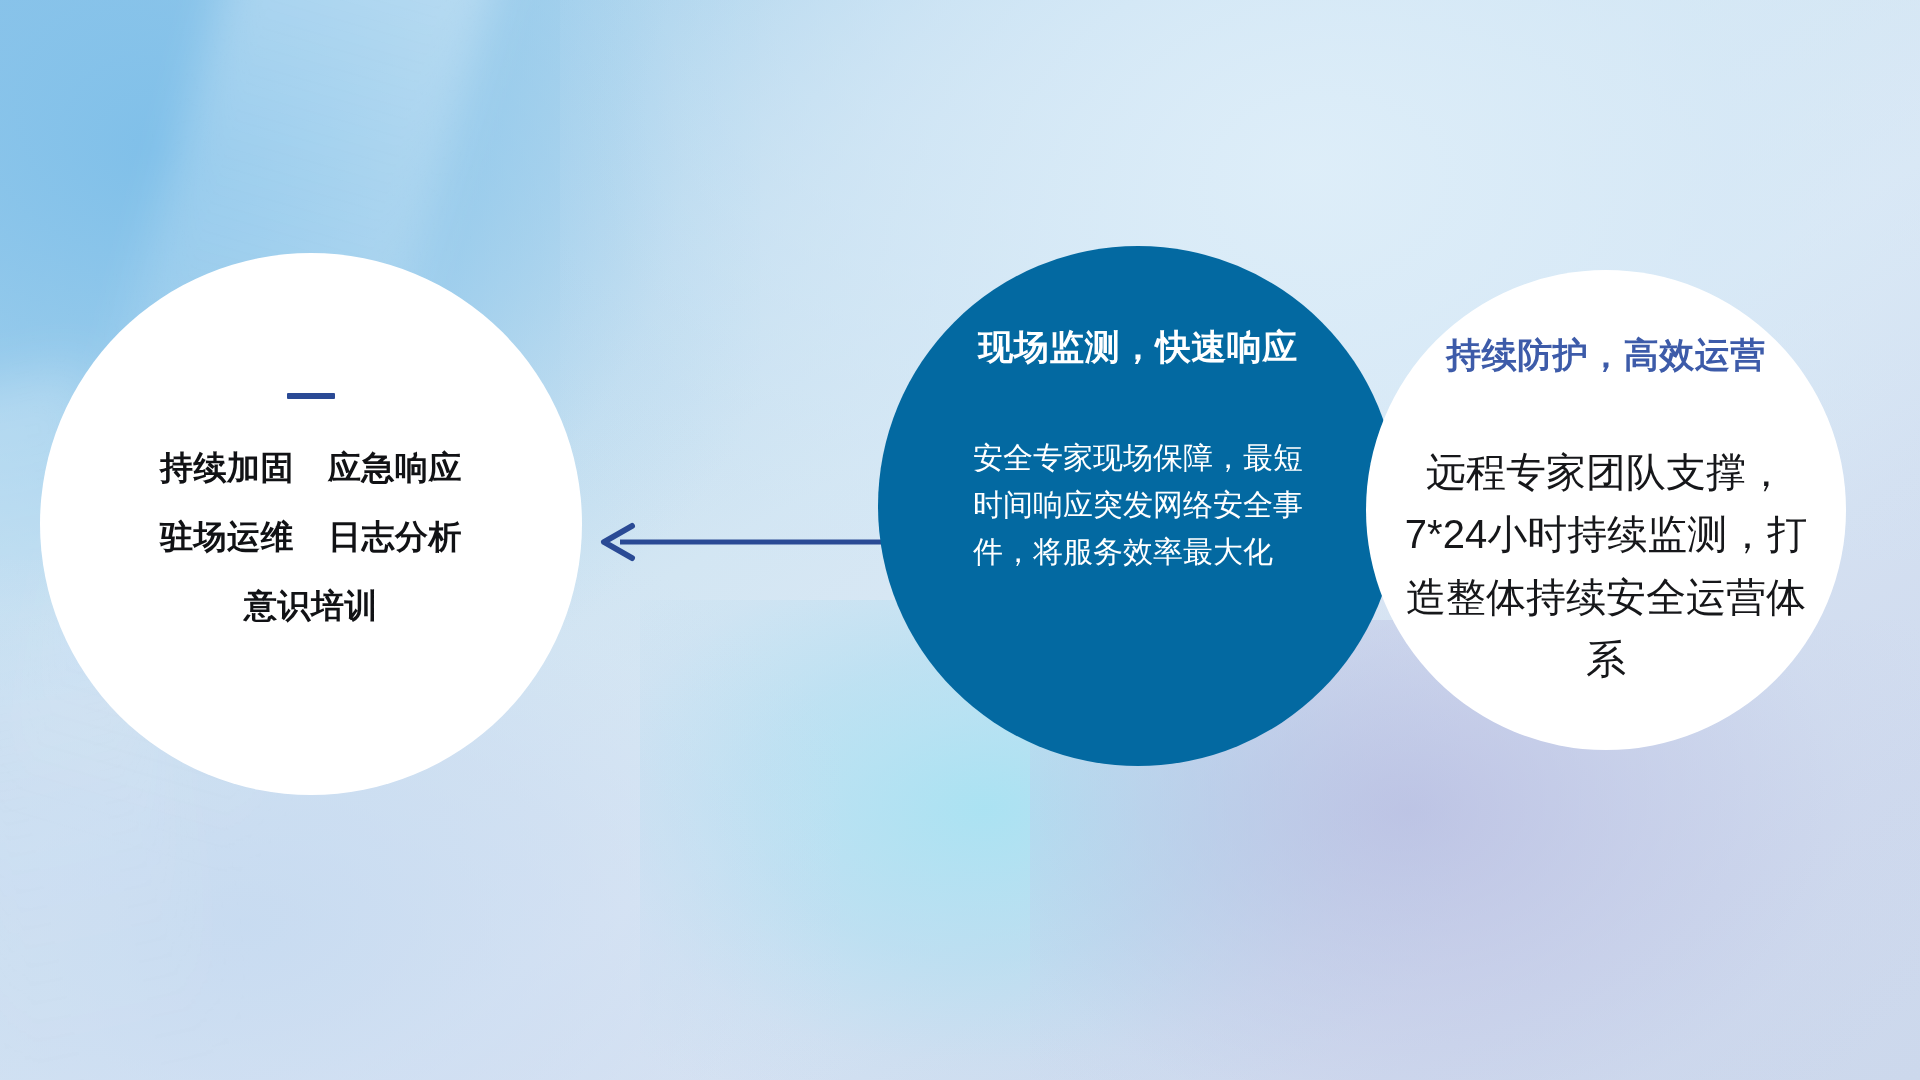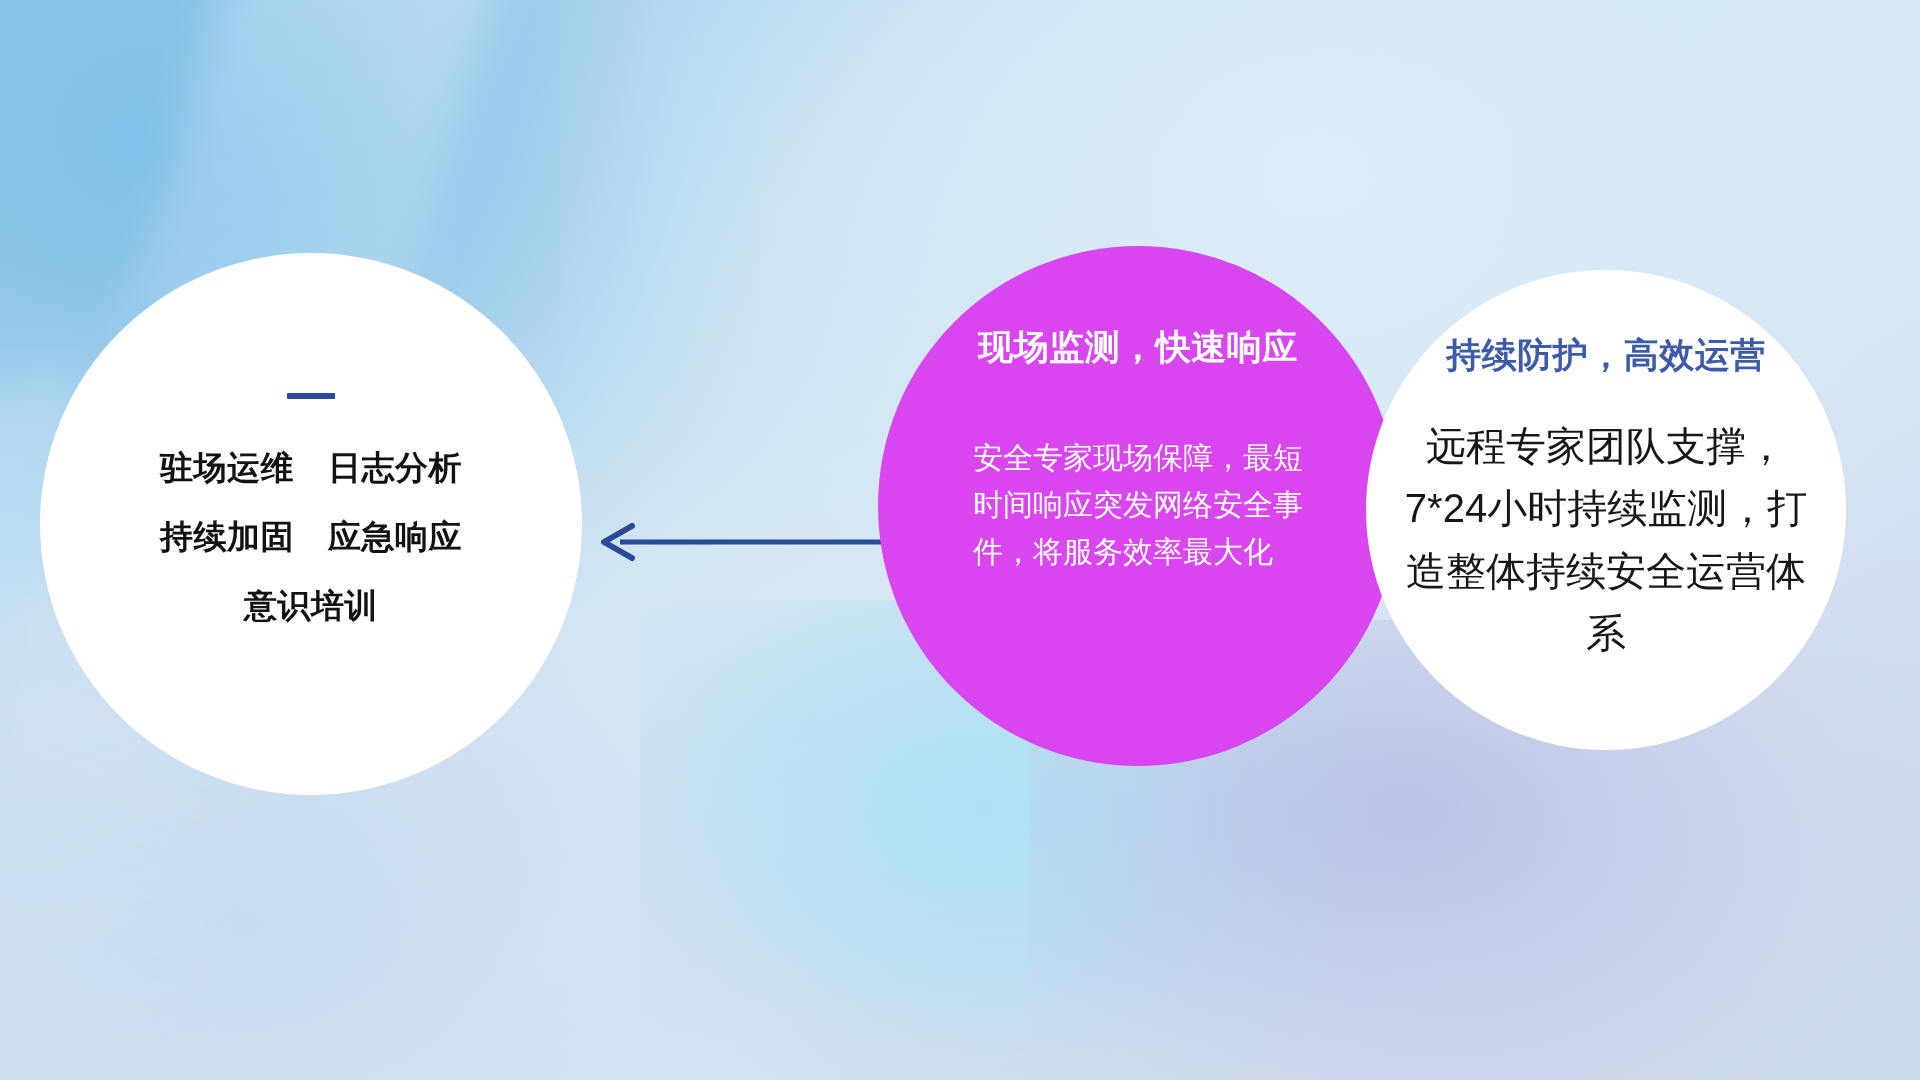--- a/index.html
+++ b/index.html
@@ -141,21 +141,21 @@
     letter-spacing: 0.5px;
     margin-bottom: 36px;
     white-space: nowrap;
   }
   .kw-row.single { margin-bottom: 15px; }
 
   
   #circle-mid {
     left: 878px; top: 246px;
     width: 520px; height: 520px;
-    background: #d946ef;
+    background: #0369a1;
     padding-top: 78px;
     z-index: 2;
   }
   #circle-mid .c-title {
     color: #ffffff;
     font-size: 35px;
     font-weight: bold;
     letter-spacing: 0.5px;
     white-space: nowrap;
     margin-bottom: 64px;
@@ -174,21 +174,21 @@
     background: #ffffff;
     padding-top: 62px;
     z-index: 3;
   }
   #circle-right .c-title {
     color: #3d5ba9;
     font-size: 35px;
     font-weight: bold;
     letter-spacing: 0.5px;
     white-space: nowrap;
-    margin-bottom: 36px;
+    margin-bottom: 62px;
   }
   #circle-right .c-body {
     color: #16171a;
     font-size: 40px;
     line-height: 1.56;
     text-align: center;
     width: 420px;
   }
 
   
@@ -209,26 +209,26 @@
   <div class="bg-glow-top"></div>
   <div class="bg-glow-cyan"></div>
   <div class="bg-glow-violet"></div>
   <div class="bg-glow-bl"></div>
   <div class="bg-streak"></div>
   <div class="bg-streak2"></div>
 
   <div class="circle" id="circle-left">
     <div class="dash"></div>
     <div class="kw-row">
+      <span>持续加固</span>
+      <span>应急响应</span>
+    </div>
+    <div class="kw-row">
       <span>驻场运维</span>
       <span>日志分析</span>
-    </div>
-    <div class="kw-row">
-      <span>持续加固</span>
-      <span>应急响应</span>
     </div>
     <div class="kw-row single">
       <span>意识培训</span>
     </div>
   </div>
 
   <svg id="flow-arrow" viewBox="0 0 298 44">
     <line x1="296" y1="22" x2="26" y2="22" stroke="#2a4a95" stroke-width="5"></line>
     <polyline points="38,6 10,22 38,38" fill="none" stroke="#2a4a95" stroke-width="6" stroke-linecap="round" stroke-linejoin="round"></polyline>
   </svg>

